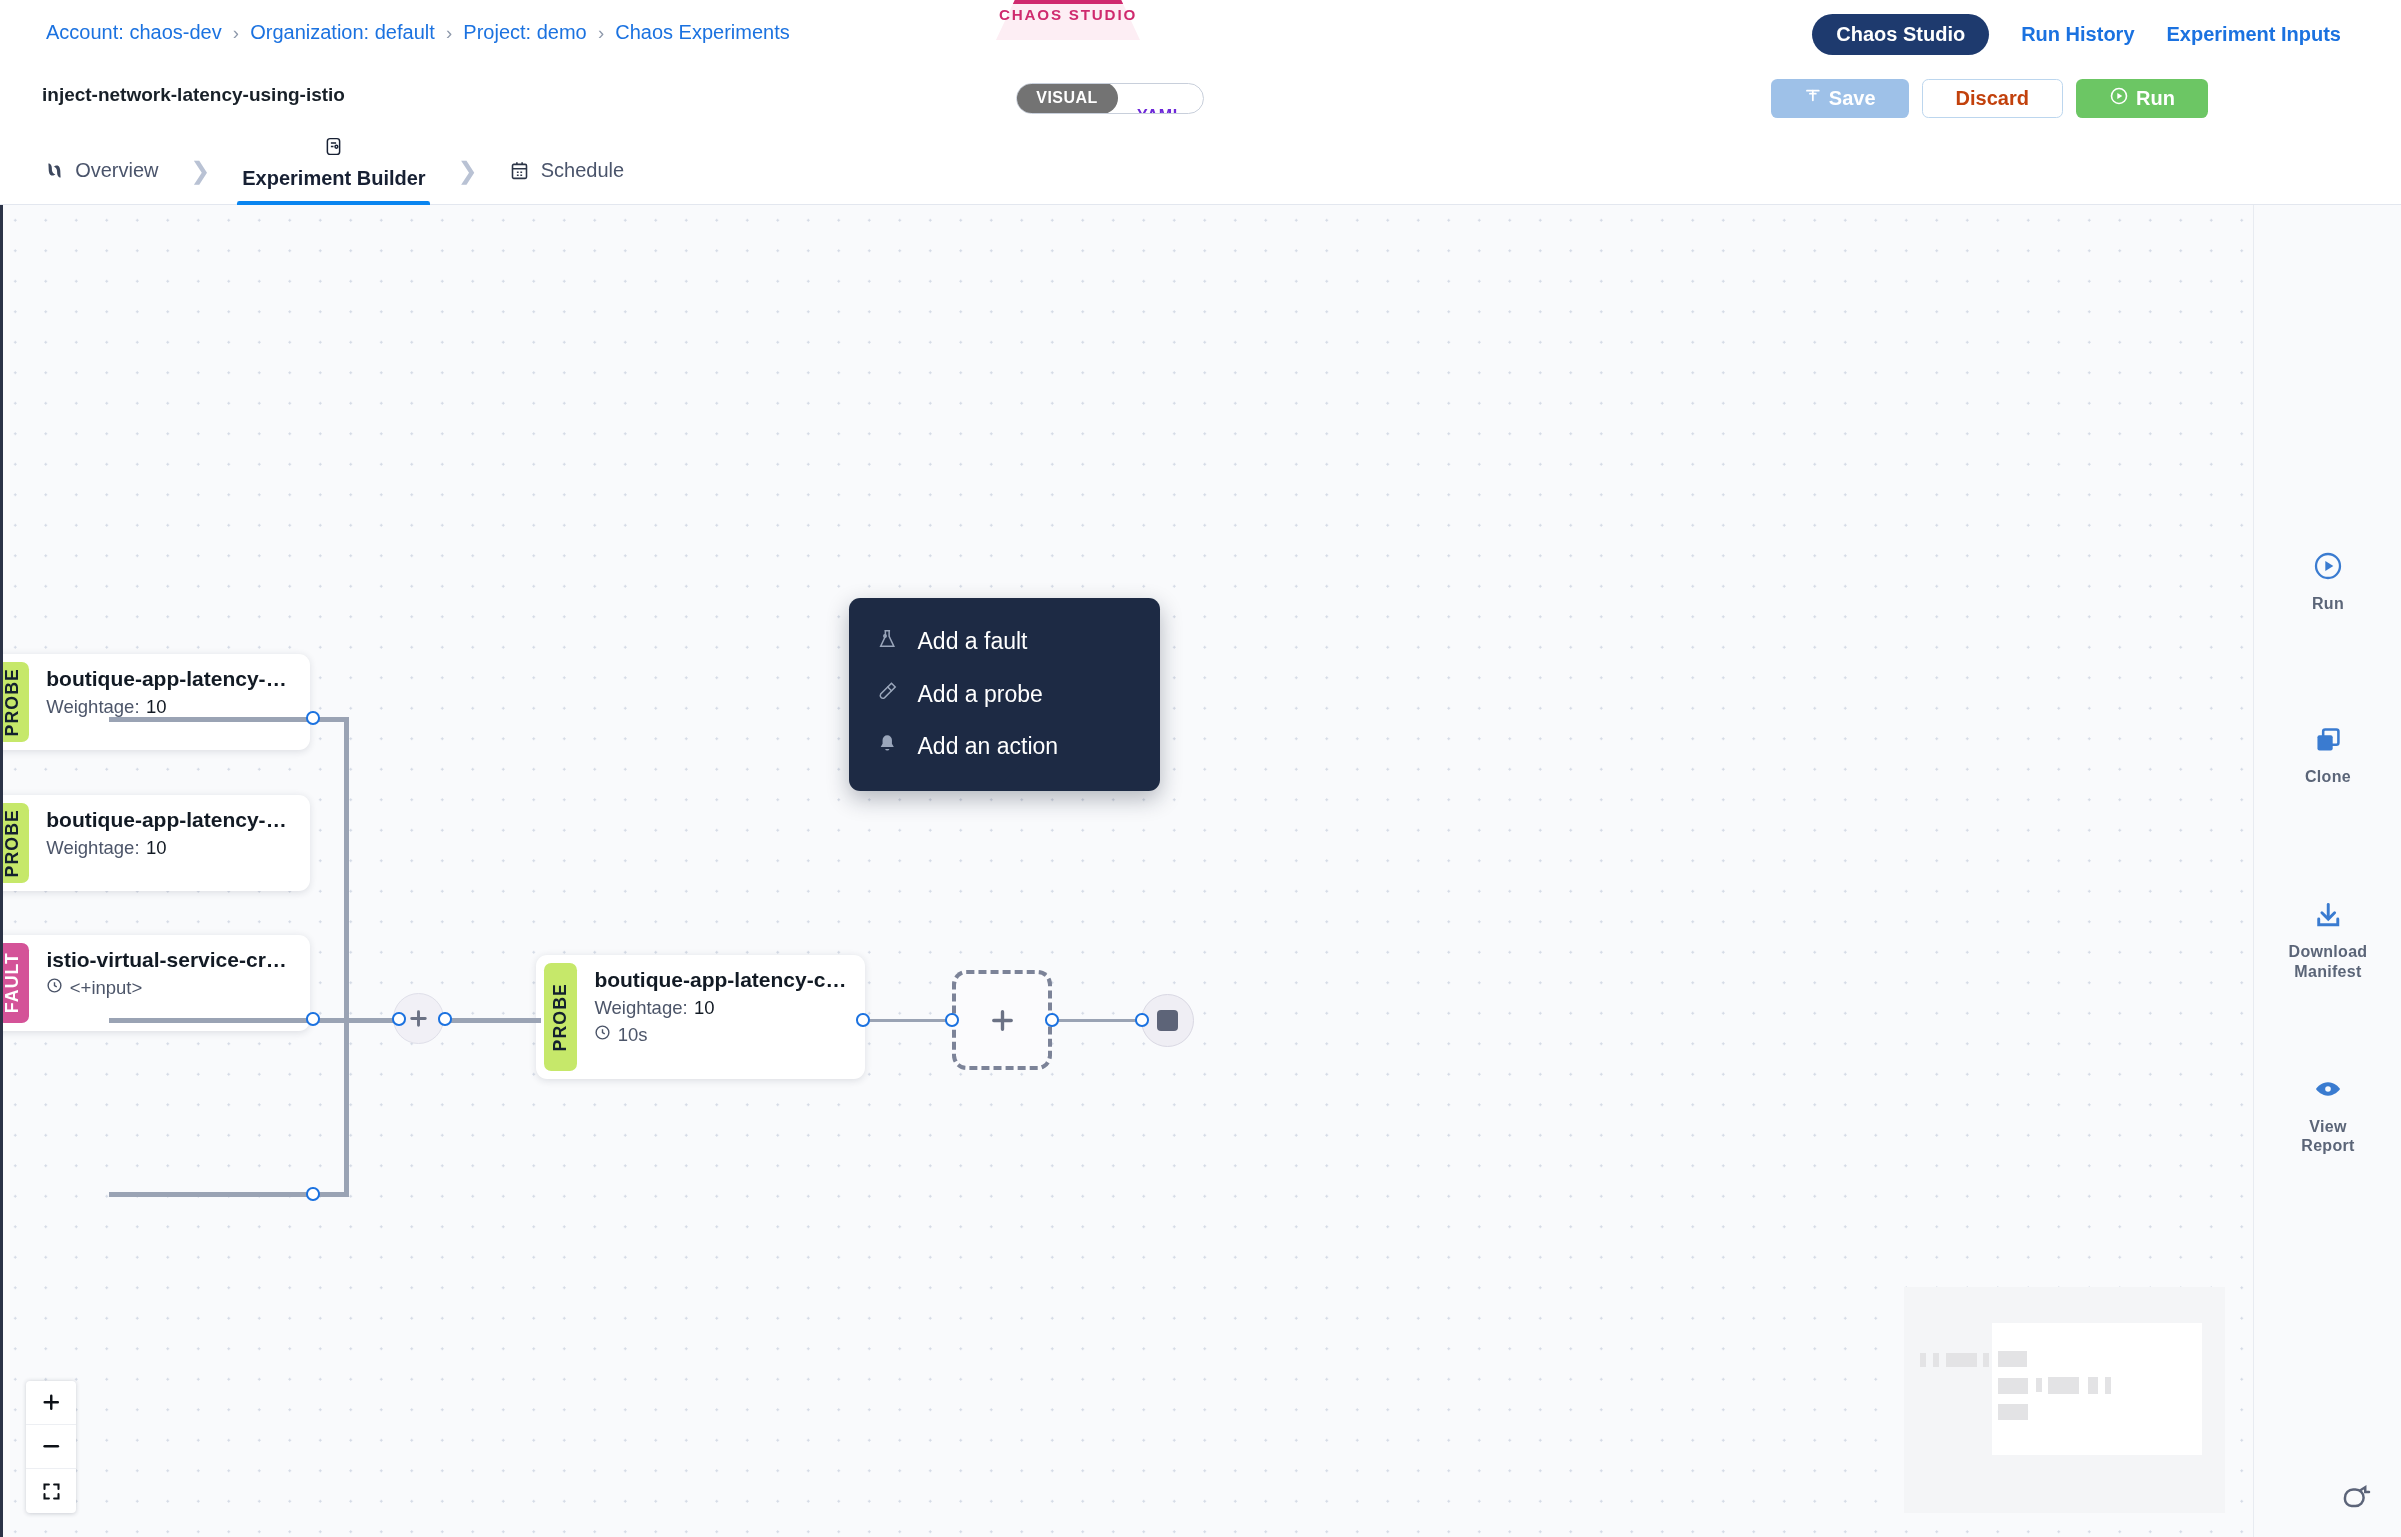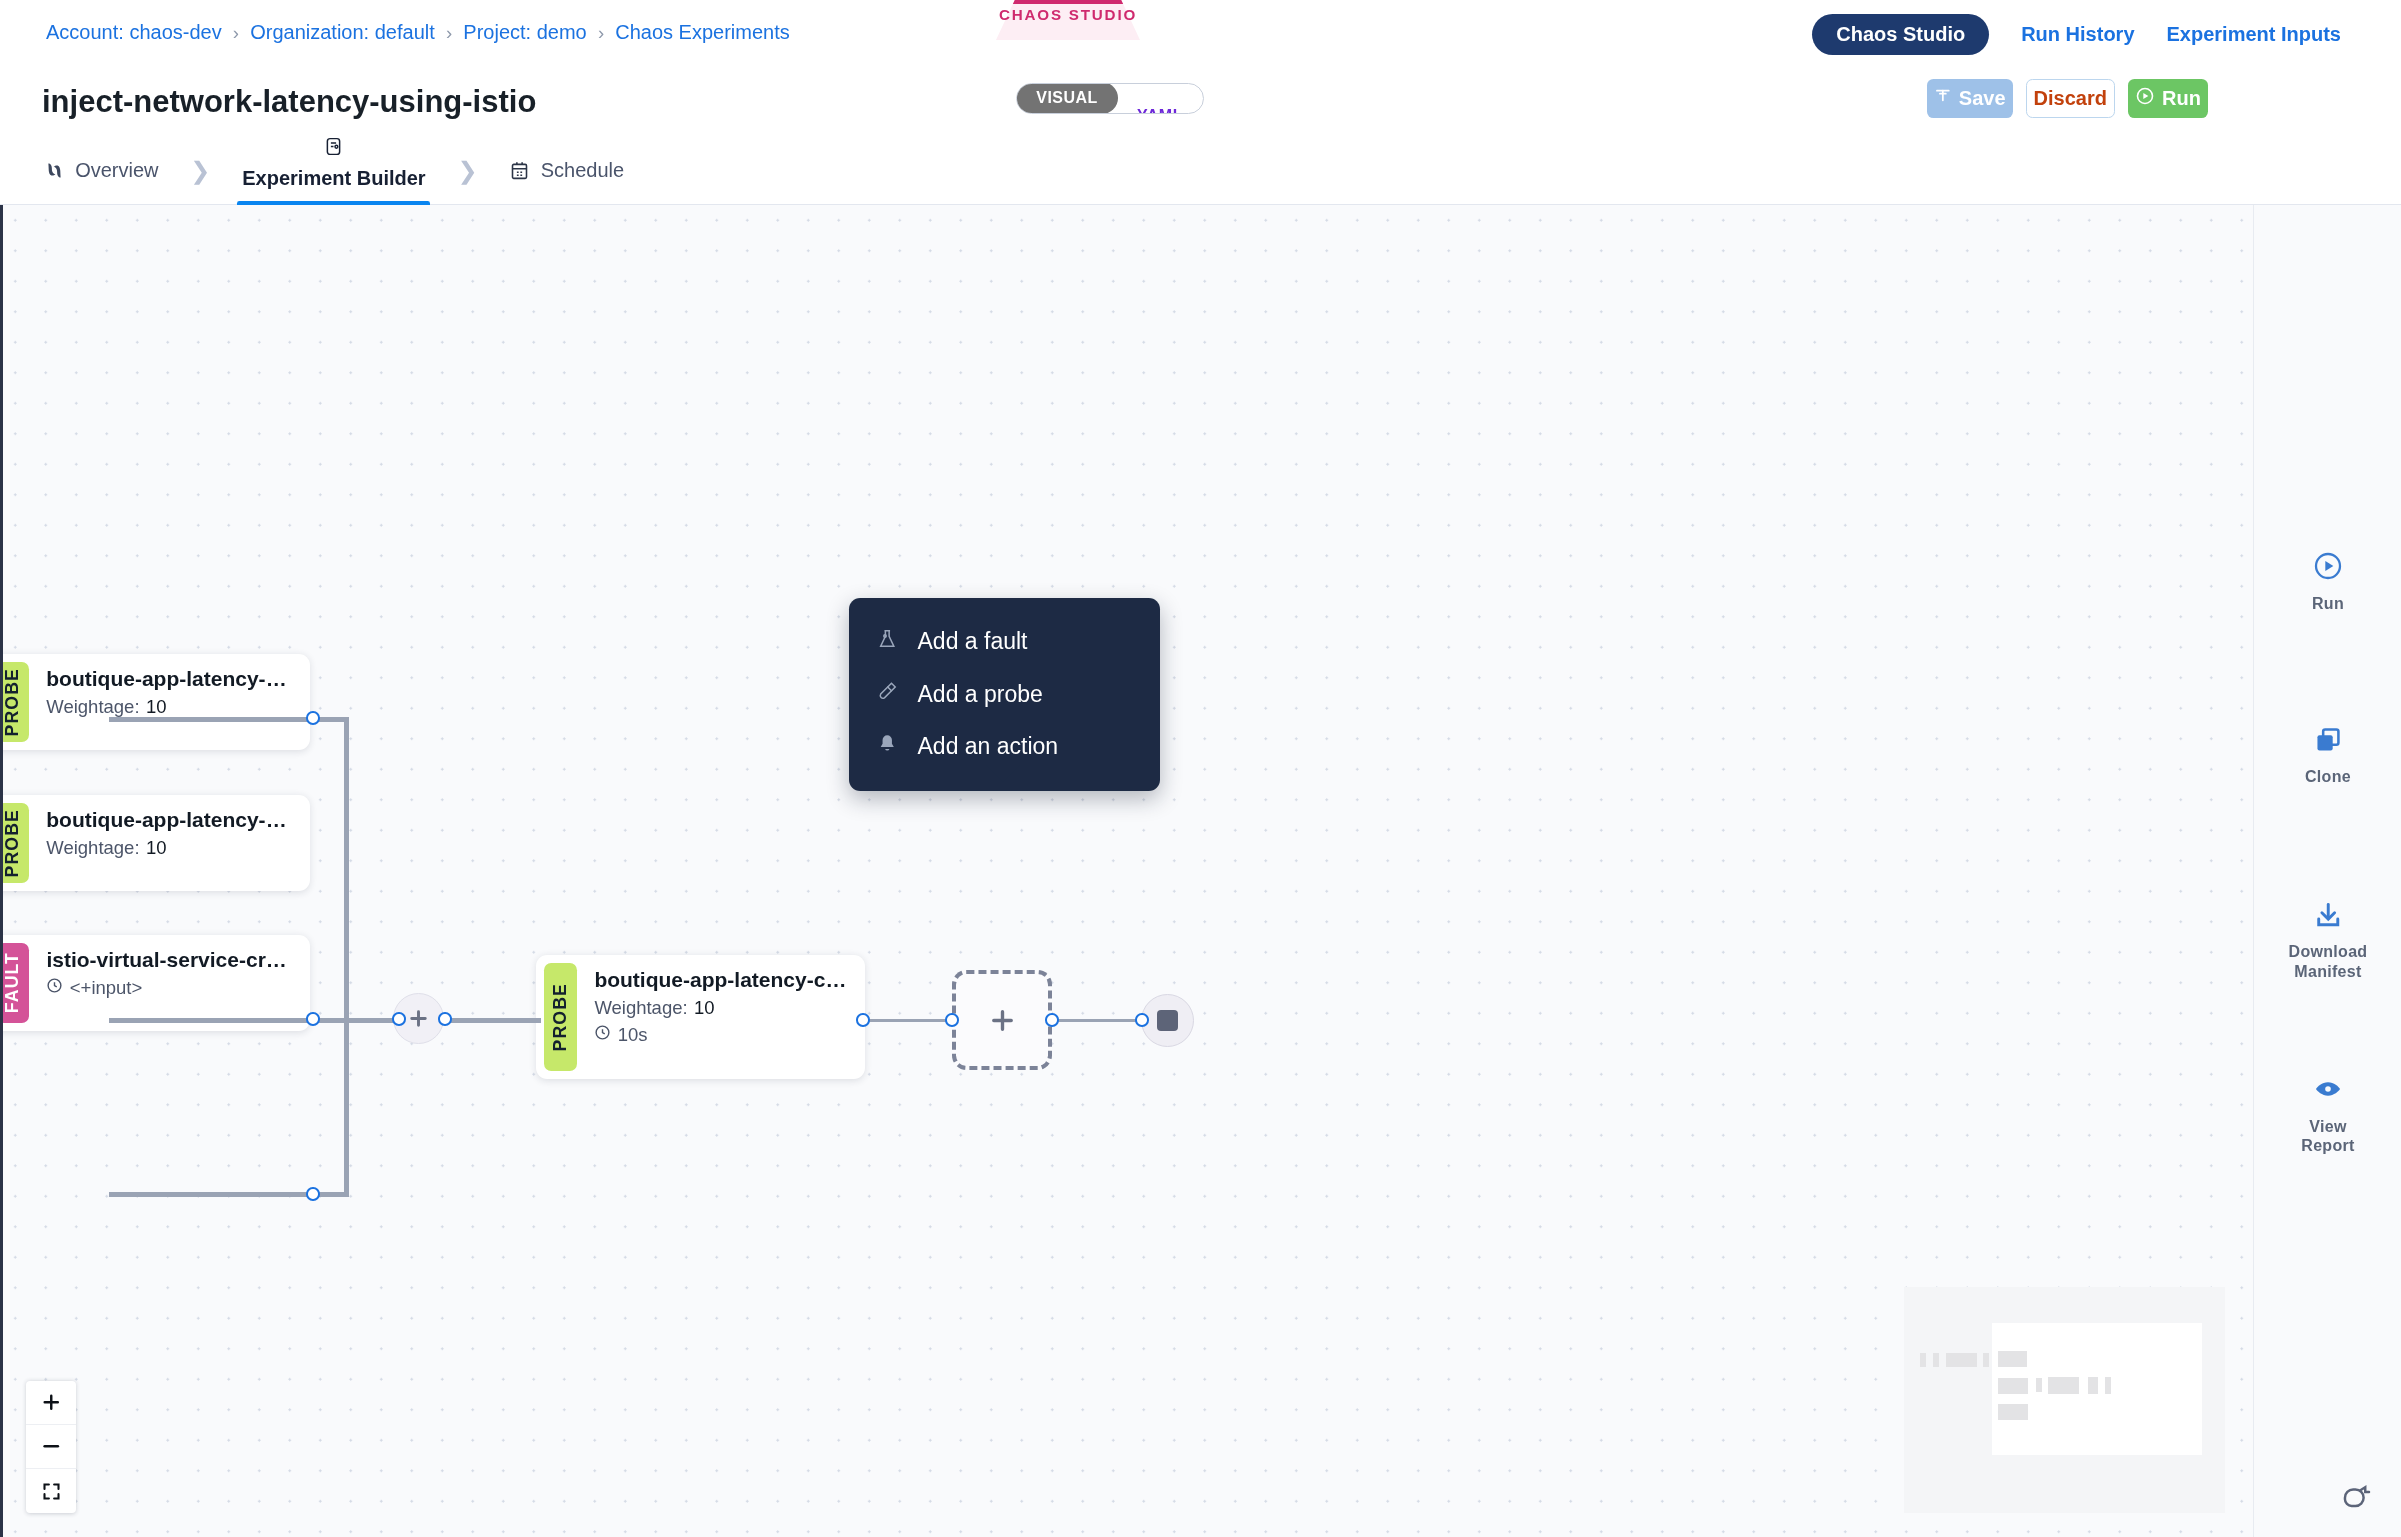--- a/index.html
+++ b/index.html
@@ -52,21 +52,21 @@
     cursor: pointer; white-space: nowrap;
   }
 
   
   .titlerow {
     position: absolute; left: 0; top: 71px; width: 2401px; height: 66px;
     background: #ffffff;
   }
   .exp-title {
     position: absolute; left: 42px; top: 13px;
-    font-size: 31px; font-weight: bold; color: #182028;
+    font-size: 19px; font-weight: bold; color: #182028;
     white-space: nowrap;
   }
   .toggle {
     position: absolute; left: 1016px; top: 83px;
     display: flex; align-items: center;
     border: 1.6px solid #c8cfdb; border-radius: 19px;
     height: 30.5px; background: #ffffff; overflow: hidden;
   }
   .toggle-opt {
     font-size: 16px; font-weight: bold; letter-spacing: 0.5px;
@@ -77,21 +77,21 @@
     background: #737373; color: #ffffff; border-radius: 19px;
     margin: -0.8px; height: 32px; line-height: 32px;
   }
 
   .actions {
     position: absolute; right: 193px; top: 79px;
     display: flex; align-items: center; gap: 13px;
   }
   .btn {
     display: flex; align-items: center; gap: 7.2px;
-    height: 39px; padding: 0 7px; border-radius: 6.4px;
+    height: 39px; padding: 0 33px; border-radius: 6.4px;
     font-size: 20px; font-weight: bold; cursor: pointer;
     white-space: nowrap; border: none;
   }
   .btn-save { background: #9ec1e8; color: #ffffff; }
   .btn-discard { background: #ffffff; color: #c2410c; border: 1.6px solid #bcd6ee; }
   .btn-run { background: #6cc664; color: #ffffff; }
 
   
   .tabsrow {
     position: absolute; left: 0; top: 136px; width: 2401px; height: 69px;

